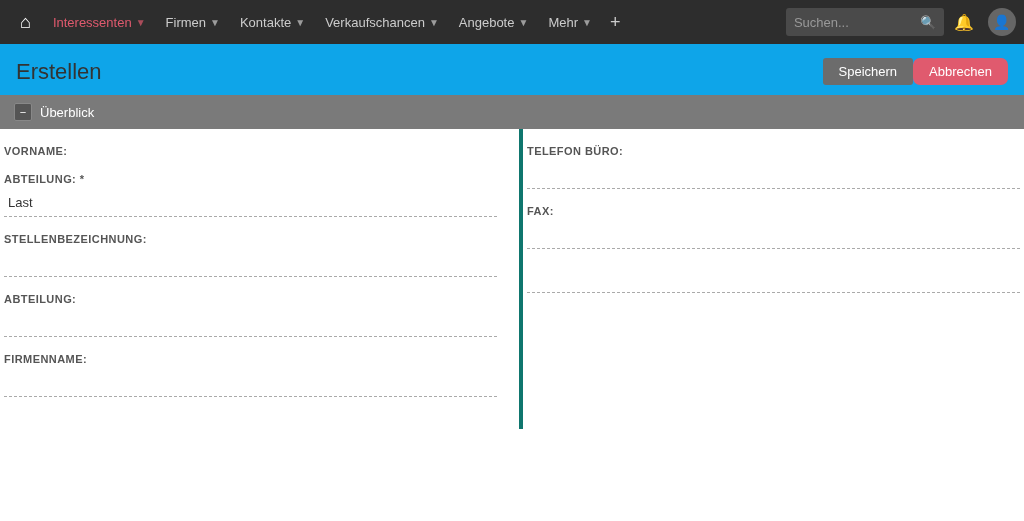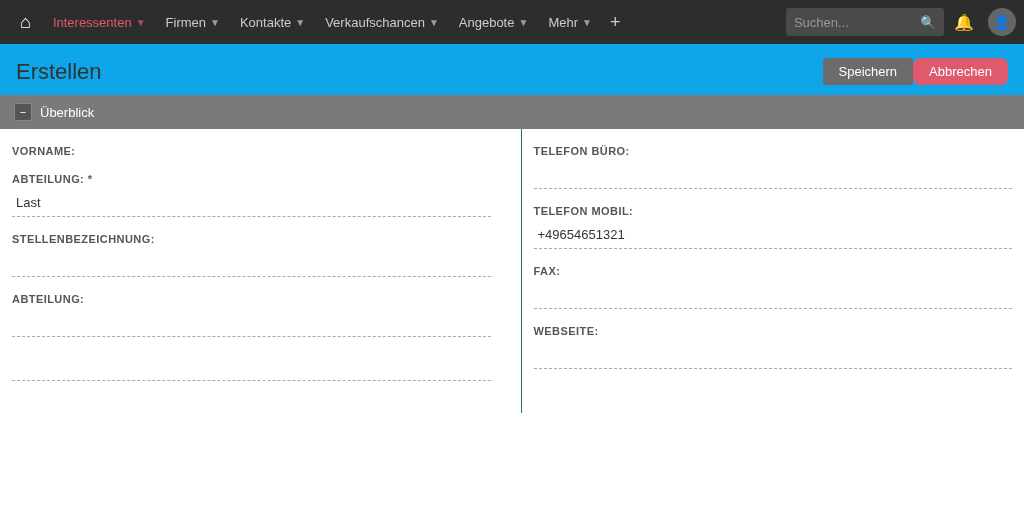--- a/index.html
+++ b/index.html
@@ -142,24 +142,24 @@
     }
 
     
     .form-container {
       display: flex;
       gap: 0;
       padding: 0;
     }
     .form-col {
       flex: 1;
-      padding: 16px 12px;
+      padding: 16px 4px;
     }
     .form-col + .form-col {
-      border-left: 1px solid #0f766e;
+      border-left: 4px solid #0f766e;
       margin-left: 18px;
     }
     .field-group {
       margin-bottom: 16px;
     }
     .field-label {
       font-size: 11px;
       font-weight: bold;
       color: #555;
       letter-spacing: 0.04em;
@@ -228,21 +228,20 @@
   <div class="section-collapse-btn">−</div>
   <span>Überblick</span>
 </div>
 
 <div class="form-container">
   <div class="form-col" id="left-col">
       <div class="field-group"><label class="field-label" for="input-vorname">VORNAME:</label></div>
       <div class="field-group"><label class="field-label" for="input-nachname">ABTEILUNG: *</label><input type="text" class="field-input" id="input-nachname" placeholder="" value="Last" style=""></div>
       <div class="field-group"><label class="field-label" for="input-stellenbezeichnung">STELLENBEZEICHNUNG:</label><input type="text" class="field-input" id="input-stellenbezeichnung" placeholder="" style=""></div>
       <div class="field-group"><label class="field-label" for="input-abteilung">ABTEILUNG:</label><input type="text" class="field-input" id="input-abteilung" placeholder="" style=""></div>
-      <div class="field-group"><input type="text" class="field-input" id="input-firmenname" placeholder="" style=""></div>
+      <div class="field-group"><label class="field-label" for="input-firmenname">FIRMENNAME:</label><input type="text" class="field-input" id="input-firmenname" placeholder="" style=""></div>
     </div>
   <div class="form-col" id="right-col">
       <div class="field-group"><label class="field-label" for="input-telefon-buero">TELEFON BÜRO:</label><input type="text" class="field-input" id="input-telefon-buero" placeholder="" style=""></div>
-      <div class="field-group"><label class="field-label" for="input-telefon-mobil">TELEFON MOBIL:</label><input type="text" class="field-input" id="input-telefon-mobil" placeholder="" value="+49654651321" style=""></div>
       <div class="field-group"><label class="field-label" for="input-fax">FAX:</label><input type="text" class="field-input" id="input-fax" placeholder="" style=""></div>
-      <div class="field-group"><label class="field-label" for="input-webseite">WEBSEITE:</label><input type="text" class="field-input" id="input-webseite" placeholder="" style=""></div>
+      <div class="field-group"><input type="text" class="field-input" id="input-webseite" placeholder="" style=""></div>
     </div>
 </div>
 
 </body></html>

